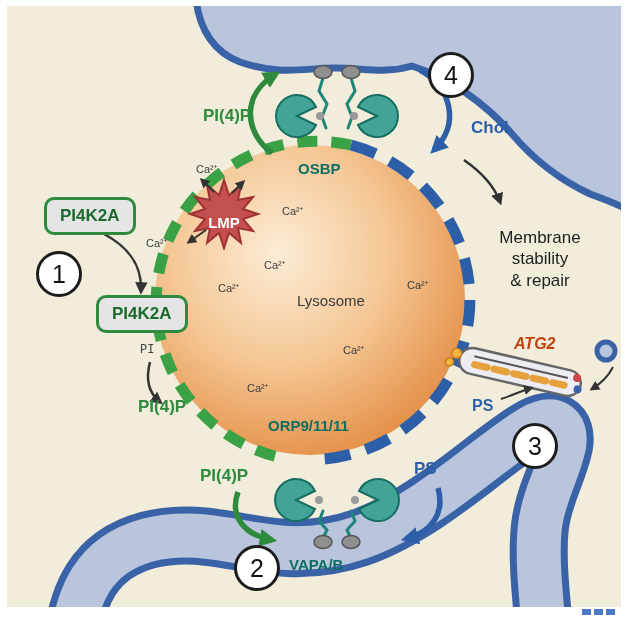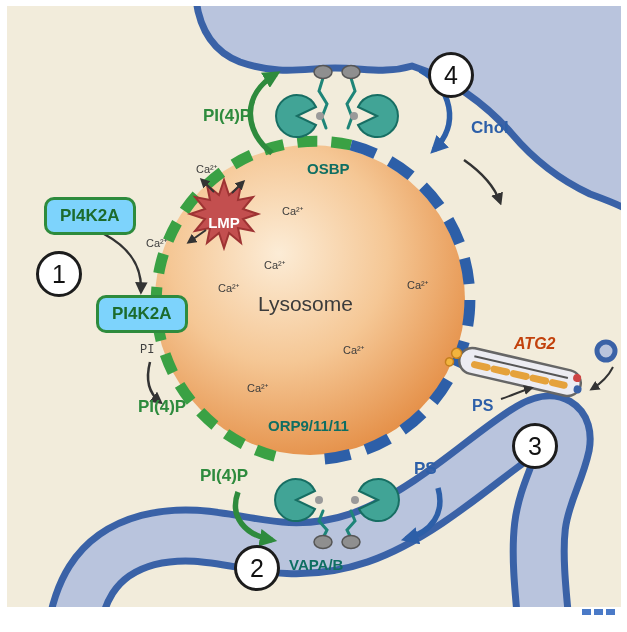--- a/index.html
+++ b/index.html
@@ -10,26 +10,26 @@
   .frame{position:absolute;background:#ffffff;}
   .f-top{left:0;top:0;width:627px;height:6px;}
   .f-left{left:0;top:0;width:7px;height:632px;}
   .f-right{left:621px;top:0;width:6px;height:632px;}
   .f-bottom{left:0;top:607px;width:627px;height:25px;}
   .lbl{position:absolute;line-height:1.05;white-space:nowrap;}
   .g{color:#2e8b3d;font-weight:700;font-size:17px;}
   .b{color:#2d5fa8;font-weight:700;font-size:17px;}
   .t{color:#0e6e62;font-weight:700;font-size:15px;}
   .ca{font-size:11px;color:#3c3c3c;}
-  .lyso{font-size:21px;color:#3b3b3b;}
+  .lyso{font-size:15px;color:#3b3b3b;margin-left:39px;}
   .pi{font-size:12px;color:#404040;font-family:Liberation Mono, monospace;}
   .atg{font-size:16px;color:#c2410c;font-weight:700;font-style:italic;}
   .lmp{font-size:15px;color:#ffffff;font-weight:700;width:44px;text-align:center;}
   .mem{font-size:17px;color:#1f1f1f;width:124px;text-align:center;white-space:normal;line-height:1.25;}
-  .pbox{position:absolute;border:3px solid #2e8b3d;background:#7dd3fc;color:#1c6b2d;
+  .pbox{position:absolute;border:3px solid #2e8b3d;background:#e5e5e5;color:#1c6b2d;
         font-weight:700;font-size:17px;padding:6px 13px;border-radius:10px;}
   .num{position:absolute;width:40px;height:40px;border:3px solid #1c1c1c;border-radius:50%;
        background:#ffffff;display:flex;align-items:center;justify-content:center;
        font-size:25px;color:#111;}
   .artifact{position:absolute;left:582px;top:609px;width:40px;height:8px;}
   .artifact span{display:inline-block;width:9px;height:6px;background:#4a7ac7;margin-right:3px;vertical-align:top;}
 </style>
 </head>
 <body>
 
@@ -164,23 +164,28 @@
   <div class="lbl ca" style="left:218px;top:283px;">Ca²⁺</div>
   <div class="lbl ca" style="left:247px;top:383px;">Ca²⁺</div>
   <div class="lbl ca" style="left:343px;top:345px;">Ca²⁺</div>
   <div class="lbl ca" style="left:407px;top:280px;">Ca²⁺</div>
 
   <div class="lbl pi" style="left:140px;top:344px;">PI</div>
   <div class="lbl g" style="left:138px;top:398px;">PI(4)P</div>
   <div class="lbl g" style="left:203px;top:107px;">PI(4)P</div>
   <div class="lbl g" style="left:200px;top:467px;">PI(4)P</div>
 
-  <div class="lbl t" style="left:307px;top:161px;">OSBP</div>
+  <div class="lbl t" style="left:298px;top:161px;">OSBP</div>
   <div class="lbl b" style="left:427px;top:119px;margin-left:44px;">Chol</div>
 
+  <div class="lbl mem" style="left:478px;top:227px;">
+    <span>Membrane</span><br>
+    <span>stability</span><br>
+    <span>&amp; repair</span>
+  </div>
 
   <div class="lbl atg" style="left:514px;top:336px;">ATG2</div>
   <div class="lbl b" style="left:472px;top:398px;font-size:16px;">PS</div>
   <div class="lbl b" style="left:414px;top:460px;">PS</div>
 
   <div class="lbl t" style="left:268px;top:418px;">ORP9/11/11</div>
   <div class="lbl t" style="left:289px;top:549px;margin-top:8px;">VAPA/B</div>
 
   <div class="num" style="left:36px;top:251px;">1</div>
   <div class="num" style="left:234px;top:545px;">2</div>

